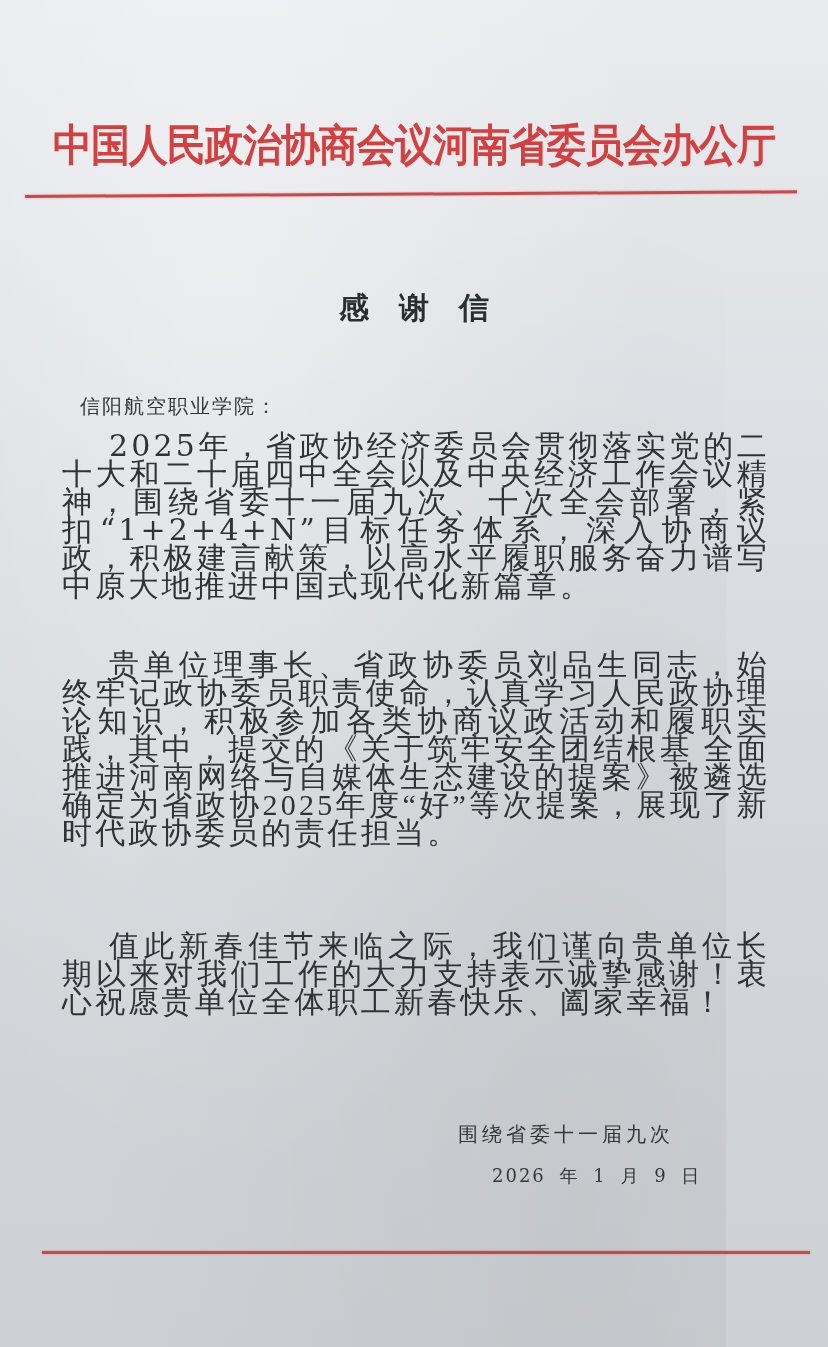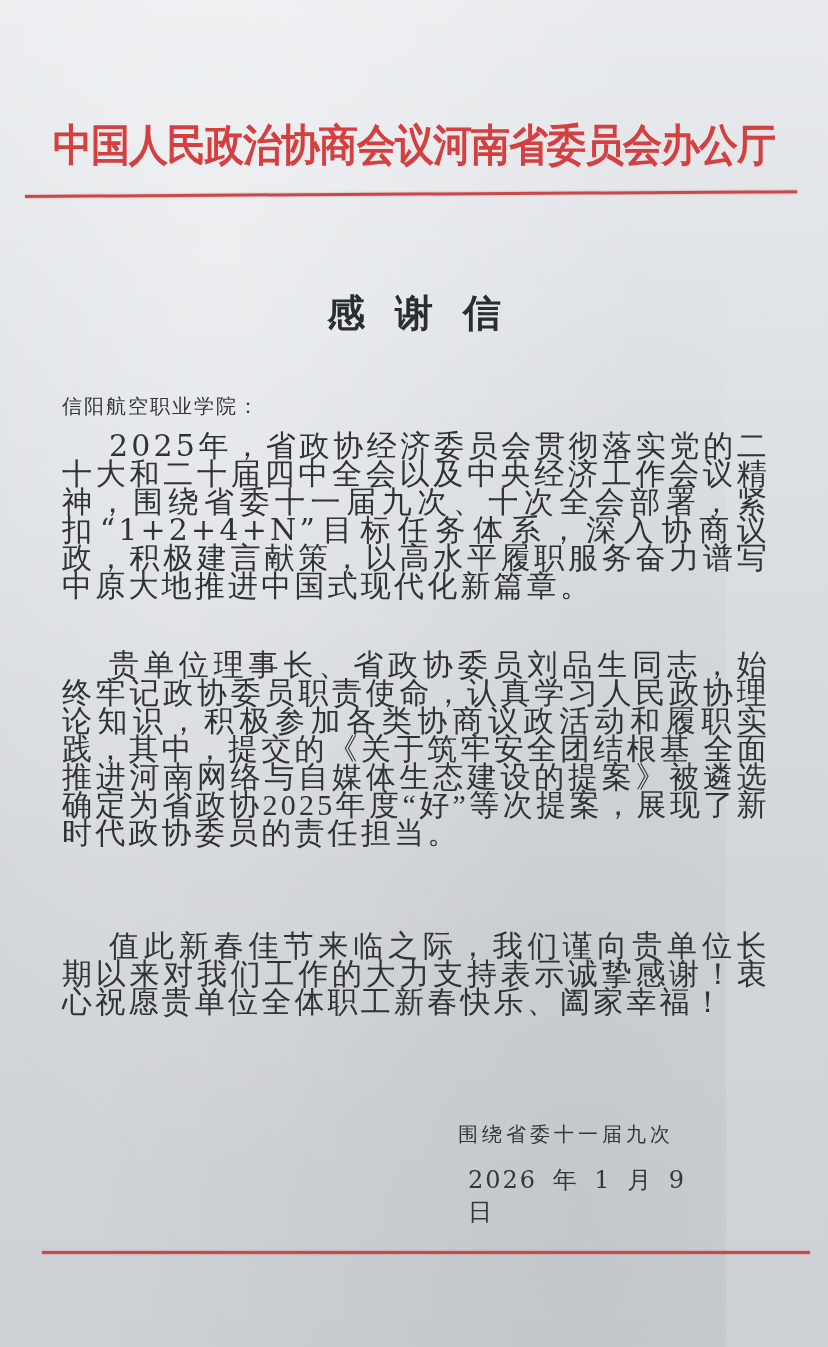--- a/index.html
+++ b/index.html
@@ -54,29 +54,29 @@
       left: 42px;
       width: 768px;
       top: 1251px;
     }
     .title {
       position: absolute;
       left: 0;
       width: 828px;
       top: 288px;
       text-align: center;
-      font-size: 38px;
+      font-size: 30px;
       font-weight: bold;
       letter-spacing: 30px;
       text-indent: 30px;
       color: #2a2d31;
     }
     .salutation {
       position: absolute;
-      left: 62px;
+      left: 80px;
       top: 393px;
       font-size: 20px;
       letter-spacing: 2px;
       color: #33373b;
     }
     .para {
       position: absolute;
       left: 62px;
       width: 708px;
       font-size: 30px;
@@ -92,23 +92,23 @@
     .signature {
       position: absolute;
       left: 458px;
       top: 1121px;
       font-size: 20px;
       letter-spacing: 4px;
       color: #33373b;
     }
     .date {
       position: absolute;
-      left: 468px;
+      left: 492px;
       top: 1164px;
-      font-size: 24px;
+      font-size: 18px;
       letter-spacing: 2px;
       word-spacing: 6px;
       color: #33373b;
     }
   </style>
 </head>
 <body>
 
 <div class="paper">
 

